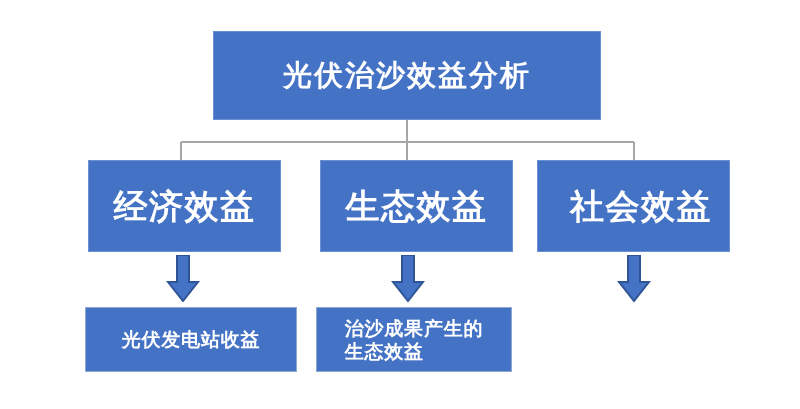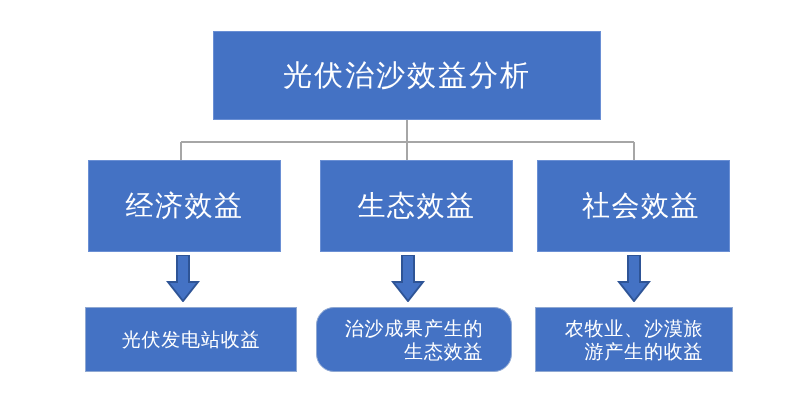--- a/index.html
+++ b/index.html
@@ -21,62 +21,63 @@
 
   
   .node {
     position: absolute;
     box-sizing: border-box;
     background: #4472c4;
     border: 1px solid #5b84cf;
     display: flex;
     align-items: center;
     justify-content: center;
-    text-align: right;
+    text-align: left;
     color: #ffffff;
     line-height: 1.18;
     letter-spacing: 0.5px;
     white-space: pre-line;
+    font-weight: bold;
     -webkit-font-smoothing: antialiased;
   }
 
   
   .node-root {
     left: 213px;
     top: 31px;
     width: 388px;
     height: 89px;
     font-size: 29px;
     letter-spacing: 2px;
     border-color: #6a8fd4;
   }
 
   
   .node-l2 {
     top: 160px;
     height: 92px;
     width: 193px;
-    font-size: 28px;
+    font-size: 34px;
     letter-spacing: 1.5px;
     border-color: #6a8fd4;
   }
   .node-l2.c0 { left: 88px; }
   .node-l2.c1 { left: 320px; }
   .node-l2.c2 { left: 537px; padding-left: 15px; }
 
   
   .node-l3 {
     top: 307px;
     height: 65px;
     font-size: 19px;
     letter-spacing: 0.8px;
     border: 1px solid #8fa8d2;
   }
   .node-l3.c0 { left: 85px;  width: 212px; }
-  .node-l3.c1 { left: 316px; width: 196px; border-radius: 18px; }
+  .node-l3.c1 { left: 316px; width: 196px; }
   .node-l3.c2 { left: 535px; width: 198px; }
 
   
   .connector {
     position: absolute;
     left: 0;
     top: 0;
     width: 800px;
     height: 409px;
     pointer-events: none;
@@ -120,16 +121,14 @@
   <svg class="arrow c1" viewBox="0 0 34 47" xmlns="http://www.w3.org/2000/svg">
     <polygon points="11,0 23,0 23,27 32,27 17,46 2,27 11,27" fill="#4472c4" stroke="#2e5496" stroke-width="2" stroke-linejoin="miter"></polygon>
   </svg>
   <svg class="arrow c2" viewBox="0 0 34 47" xmlns="http://www.w3.org/2000/svg">
     <polygon points="11,0 23,0 23,27 32,27 17,46 2,27 11,27" fill="#4472c4" stroke="#2e5496" stroke-width="2" stroke-linejoin="miter"></polygon>
   </svg>
 
   <div class="node node-l3 c0">光伏发电站收益</div>
   <div class="node node-l3 c1">治沙成果产生的
 生态效益</div>
-  <div class="node node-l3 c2">农牧业、沙漠旅
-游产生的收益</div>
 
 </div>
 
 </body></html>

